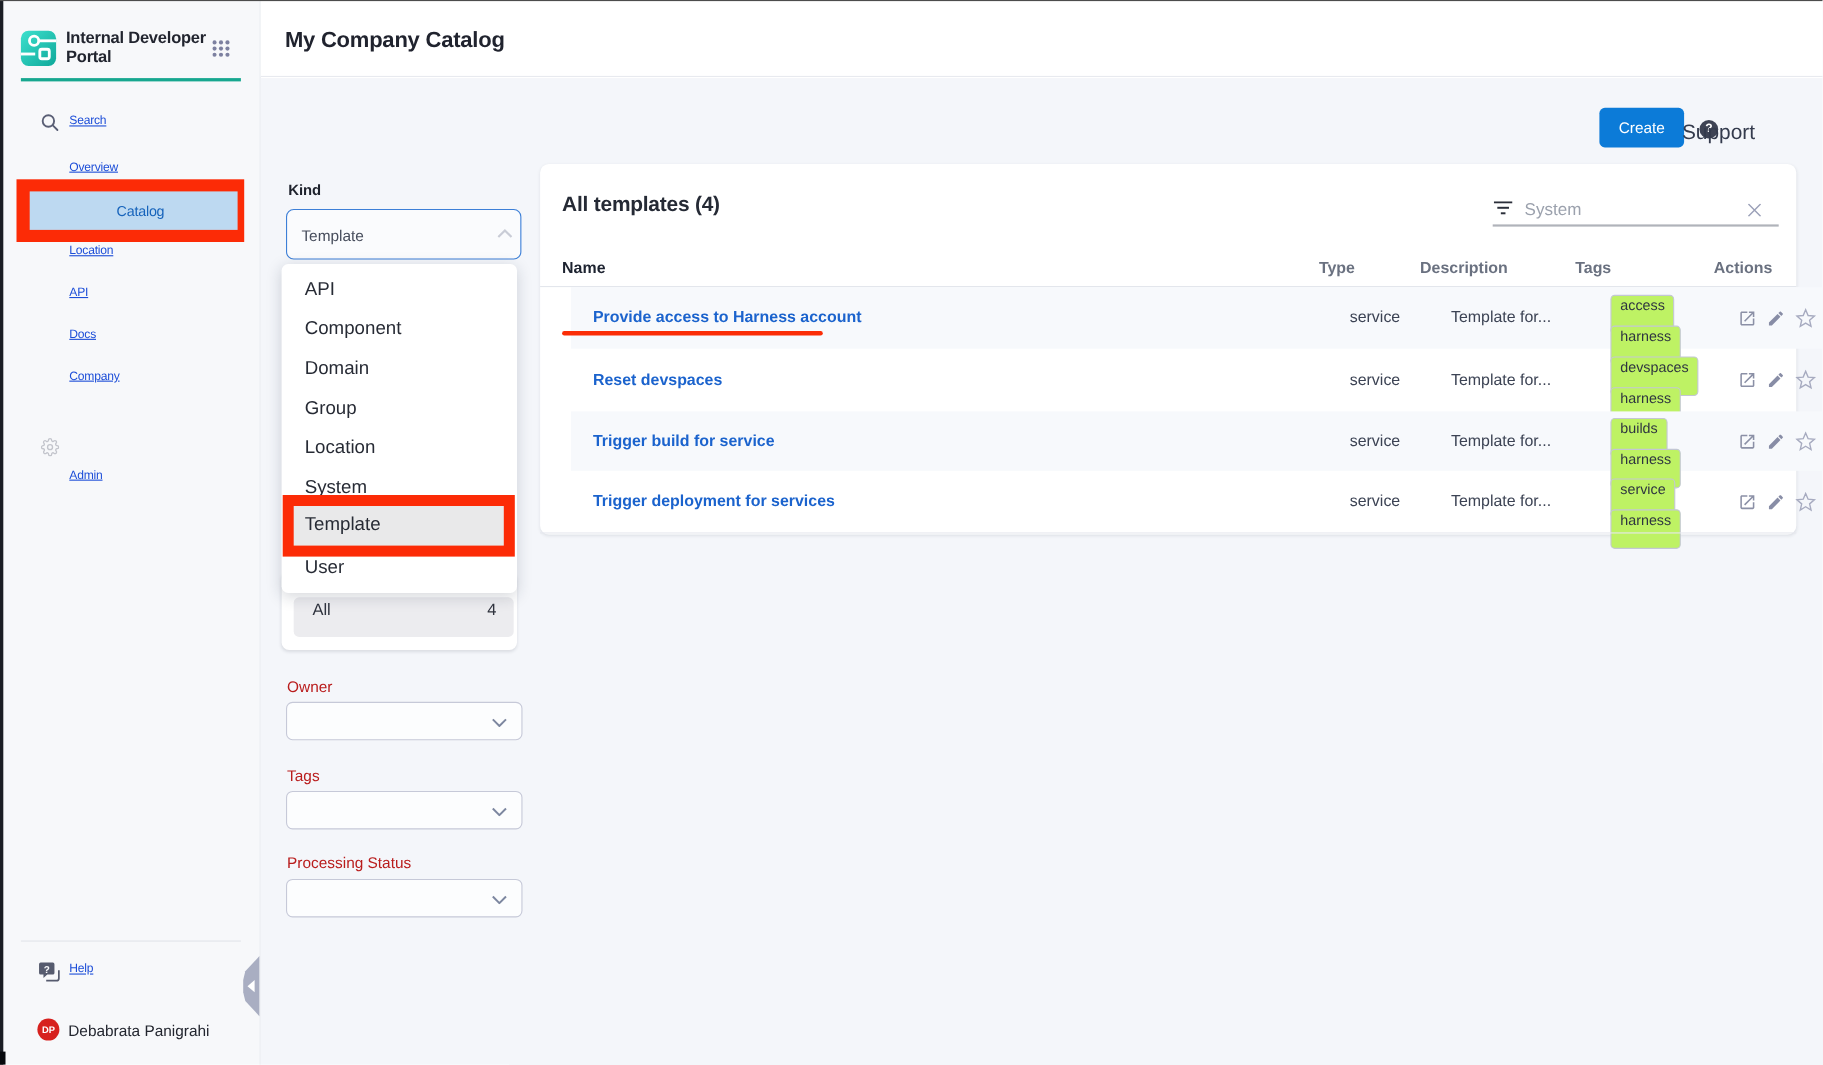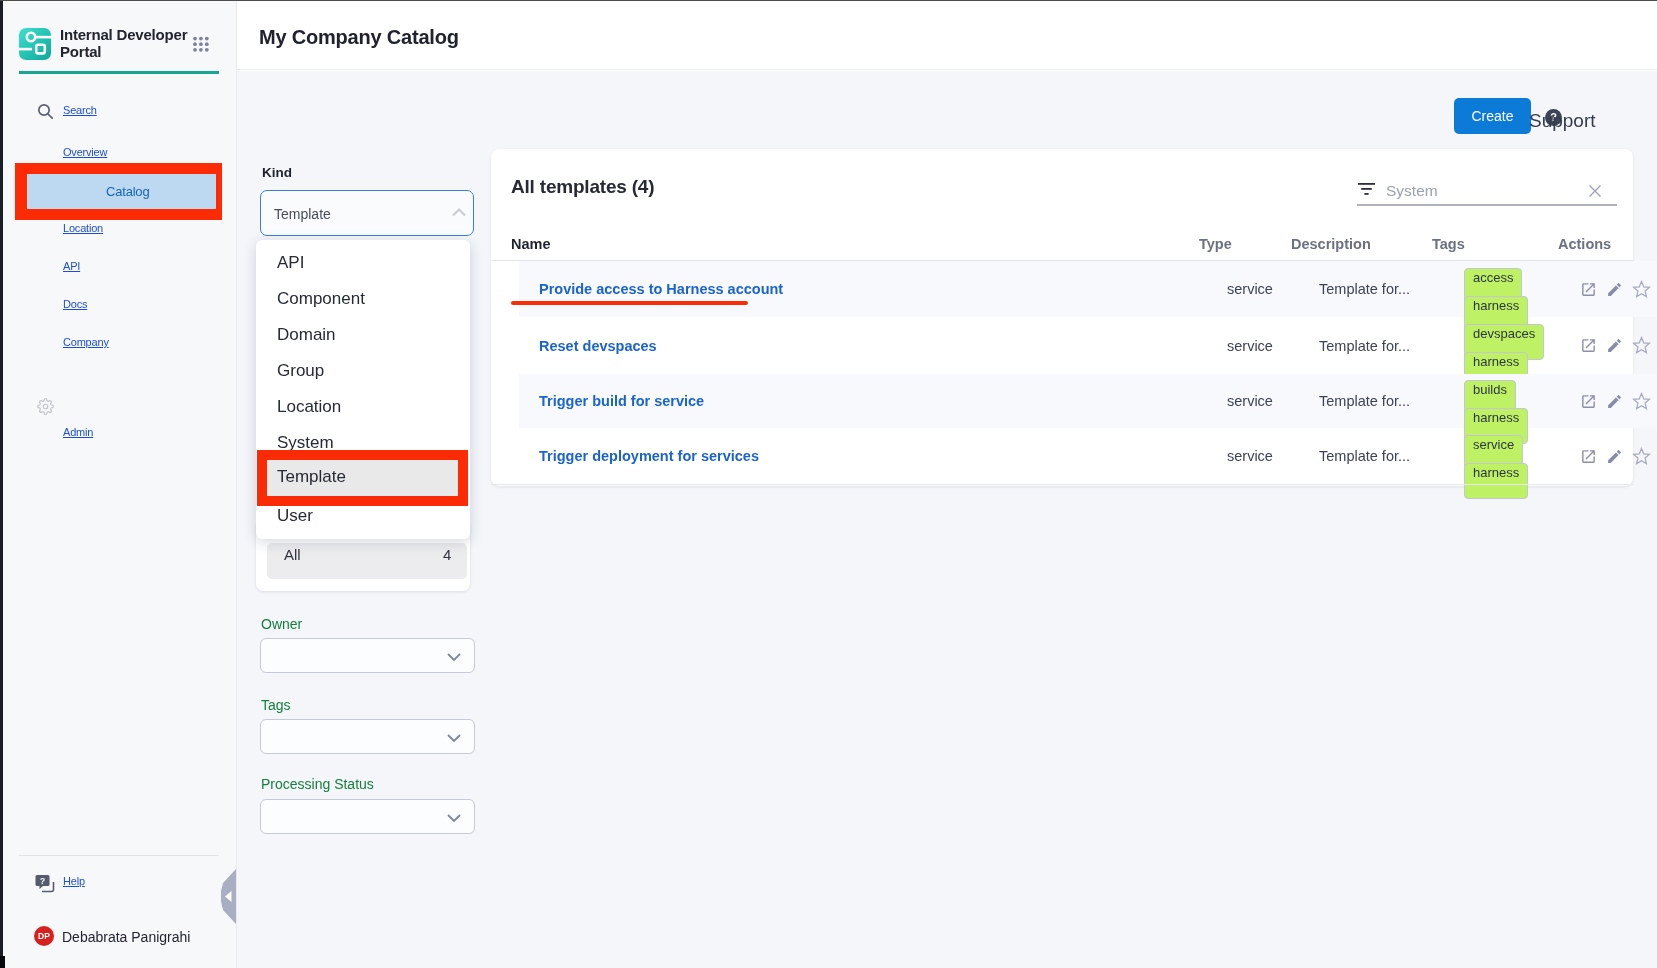--- a/index.html
+++ b/index.html
@@ -38,21 +38,21 @@
 
 
 #createbtn { left:1454px; top:98px; width:77px; height:36px; background:#0c7bd8; border-radius:5px; color:#fff; font-size:14px; text-align:center; line-height:36px; }
 #supporticon { left:1545px; top:109px; width:17px; height:17px; border-radius:50%; background:#3e4354; color:#fff; font-size:11px; font-weight:bold; text-align:center; line-height:17px; }
 #supporttext { left:1529px; top:110px; font-size:19px; color:#343b4d; }
 
 
 #kindlabel { left:262px; top:165px; font-size:13.5px; font-weight:bold; color:#1e222c; }
 #kindselect { left:260px; top:190px; width:214px; height:46px; background:#fafbfd; border:1.5px solid #3c7fd7; border-radius:7px; }
 #kindvalue { left:274px; top:206px; font-size:14px; color:#474d5c; }
-.sel-label { font-size:14px; color:#15803d; }
+.sel-label { font-size:14px; color:#b91c1c; }
 .selbox { width:215px; height:35px; background:#fcfdfe; border:1px solid #c6c9d8; border-radius:6px; }
 #ownerlabel { left:261px; top:616px; }
 #ownersel { left:260px; top:638px; }
 #tagslabel { left:261px; top:697px; }
 #tagssel { left:260px; top:719px; }
 #pslabel { left:261px; top:776px; }
 #pssel { left:260px; top:799px; }
 
 
 #facetcard { left:256px; top:520px; width:214px; height:71px; background:#fff; border-radius:7px; box-shadow:0 1px 3px rgba(30,40,60,0.12); }

